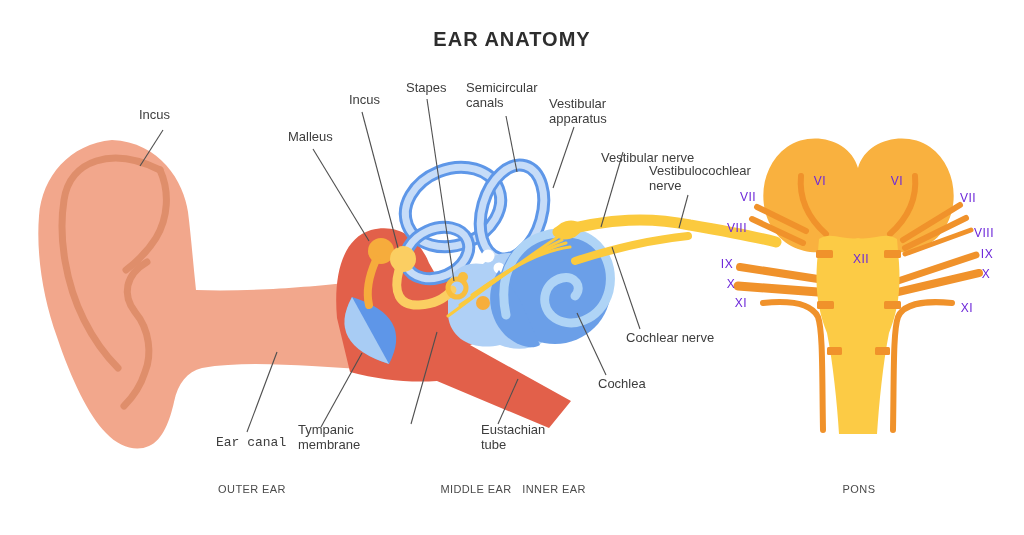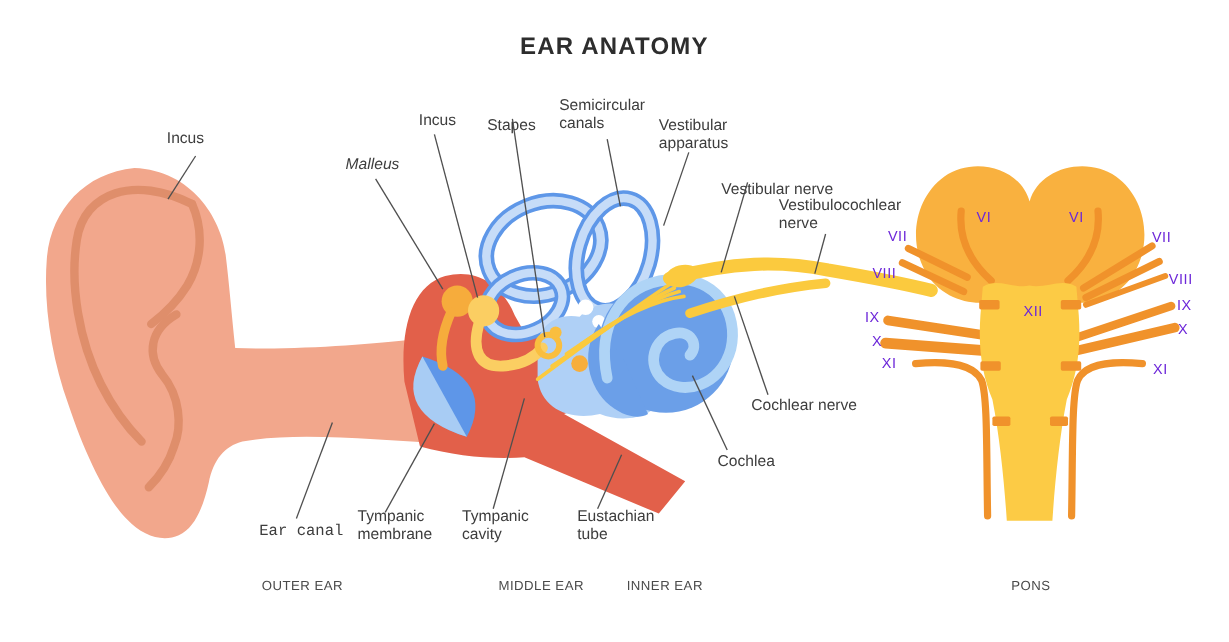--- a/index.html
+++ b/index.html
@@ -143,36 +143,35 @@
       <line x1="247" y1="432" x2="277" y2="352"></line>
       <line x1="321" y1="427" x2="362" y2="353"></line>
       <line x1="411" y1="424" x2="437" y2="332"></line>
       <line x1="498" y1="424" x2="518" y2="379"></line>
     </g>
   </svg>
 
   <div class="title">EAR ANATOMY</div>
 
   <div class="lbl" style="left:139px;top:107px;">Incus</div>
-  <div class="lbl" style="left:288px;top:129px;font-style:italic;">Malleus</div>
+  <div class="lbl" style="left:288px;top:129px;">Malleus</div>
   <div class="lbl" style="left:349px;top:92px;">Incus</div>
-  <div class="lbl" style="left:406px;top:96px;">Stapes</div>
+  <div class="lbl" style="left:406px;top:80px;">Stapes</div>
   <div class="lbl wrap" style="left:549px;top:96px;width:80px;">Vestibular apparatus</div>
   <div class="lbl wrap" style="left:466px;top:80px;width:95px;">Semicircular canals</div>
   <div class="lbl" style="left:601px;top:150px;">Vestibular nerve</div>
   <div class="lbl wrap" style="left:649px;top:163px;width:120px;">Vestibulocochlear nerve</div>
   <div class="lbl" style="left:626px;top:330px;">Cochlear nerve</div>
   <div class="lbl" style="left:598px;top:376px;">Cochlea</div>
   <div class="lbl" style="left:216px;top:435px;font-family:Liberation Mono, monospace;">Ear canal</div>
   <div class="lbl wrap" style="left:298px;top:422px;width:88px;">Tympanic membrane</div>
-  <div class="lbl wrap" style="left:385px;top:422px;width:78px;">Tympanic cavity</div>
   <div class="lbl wrap" style="left:470px;top:422px;width:88px;margin-left:11px;">Eustachian tube</div>
 
   <div class="sec" style="left:252px;top:489px;">OUTER EAR</div>
-  <div class="sec" style="left:427px;top:489px;padding-left:48px;">MIDDLE EAR</div>
+  <div class="sec" style="left:452px;top:489px;padding-left:48px;">MIDDLE EAR</div>
   <div class="sec" style="left:554px;top:489px;">INNER EAR</div>
   <div class="sec" style="left:859px;top:489px;">PONS</div>
 
   <div class="num" style="left:820px;top:181px;">VI</div>
   <div class="num" style="left:897px;top:181px;">VI</div>
   <div class="num" style="left:861px;top:259px;">XII</div>
 
   <div class="num" style="left:748px;top:197px;">VII</div>
   <div class="num" style="left:737px;top:228px;">VIII</div>
   <div class="num" style="left:727px;top:264px;">IX</div>

